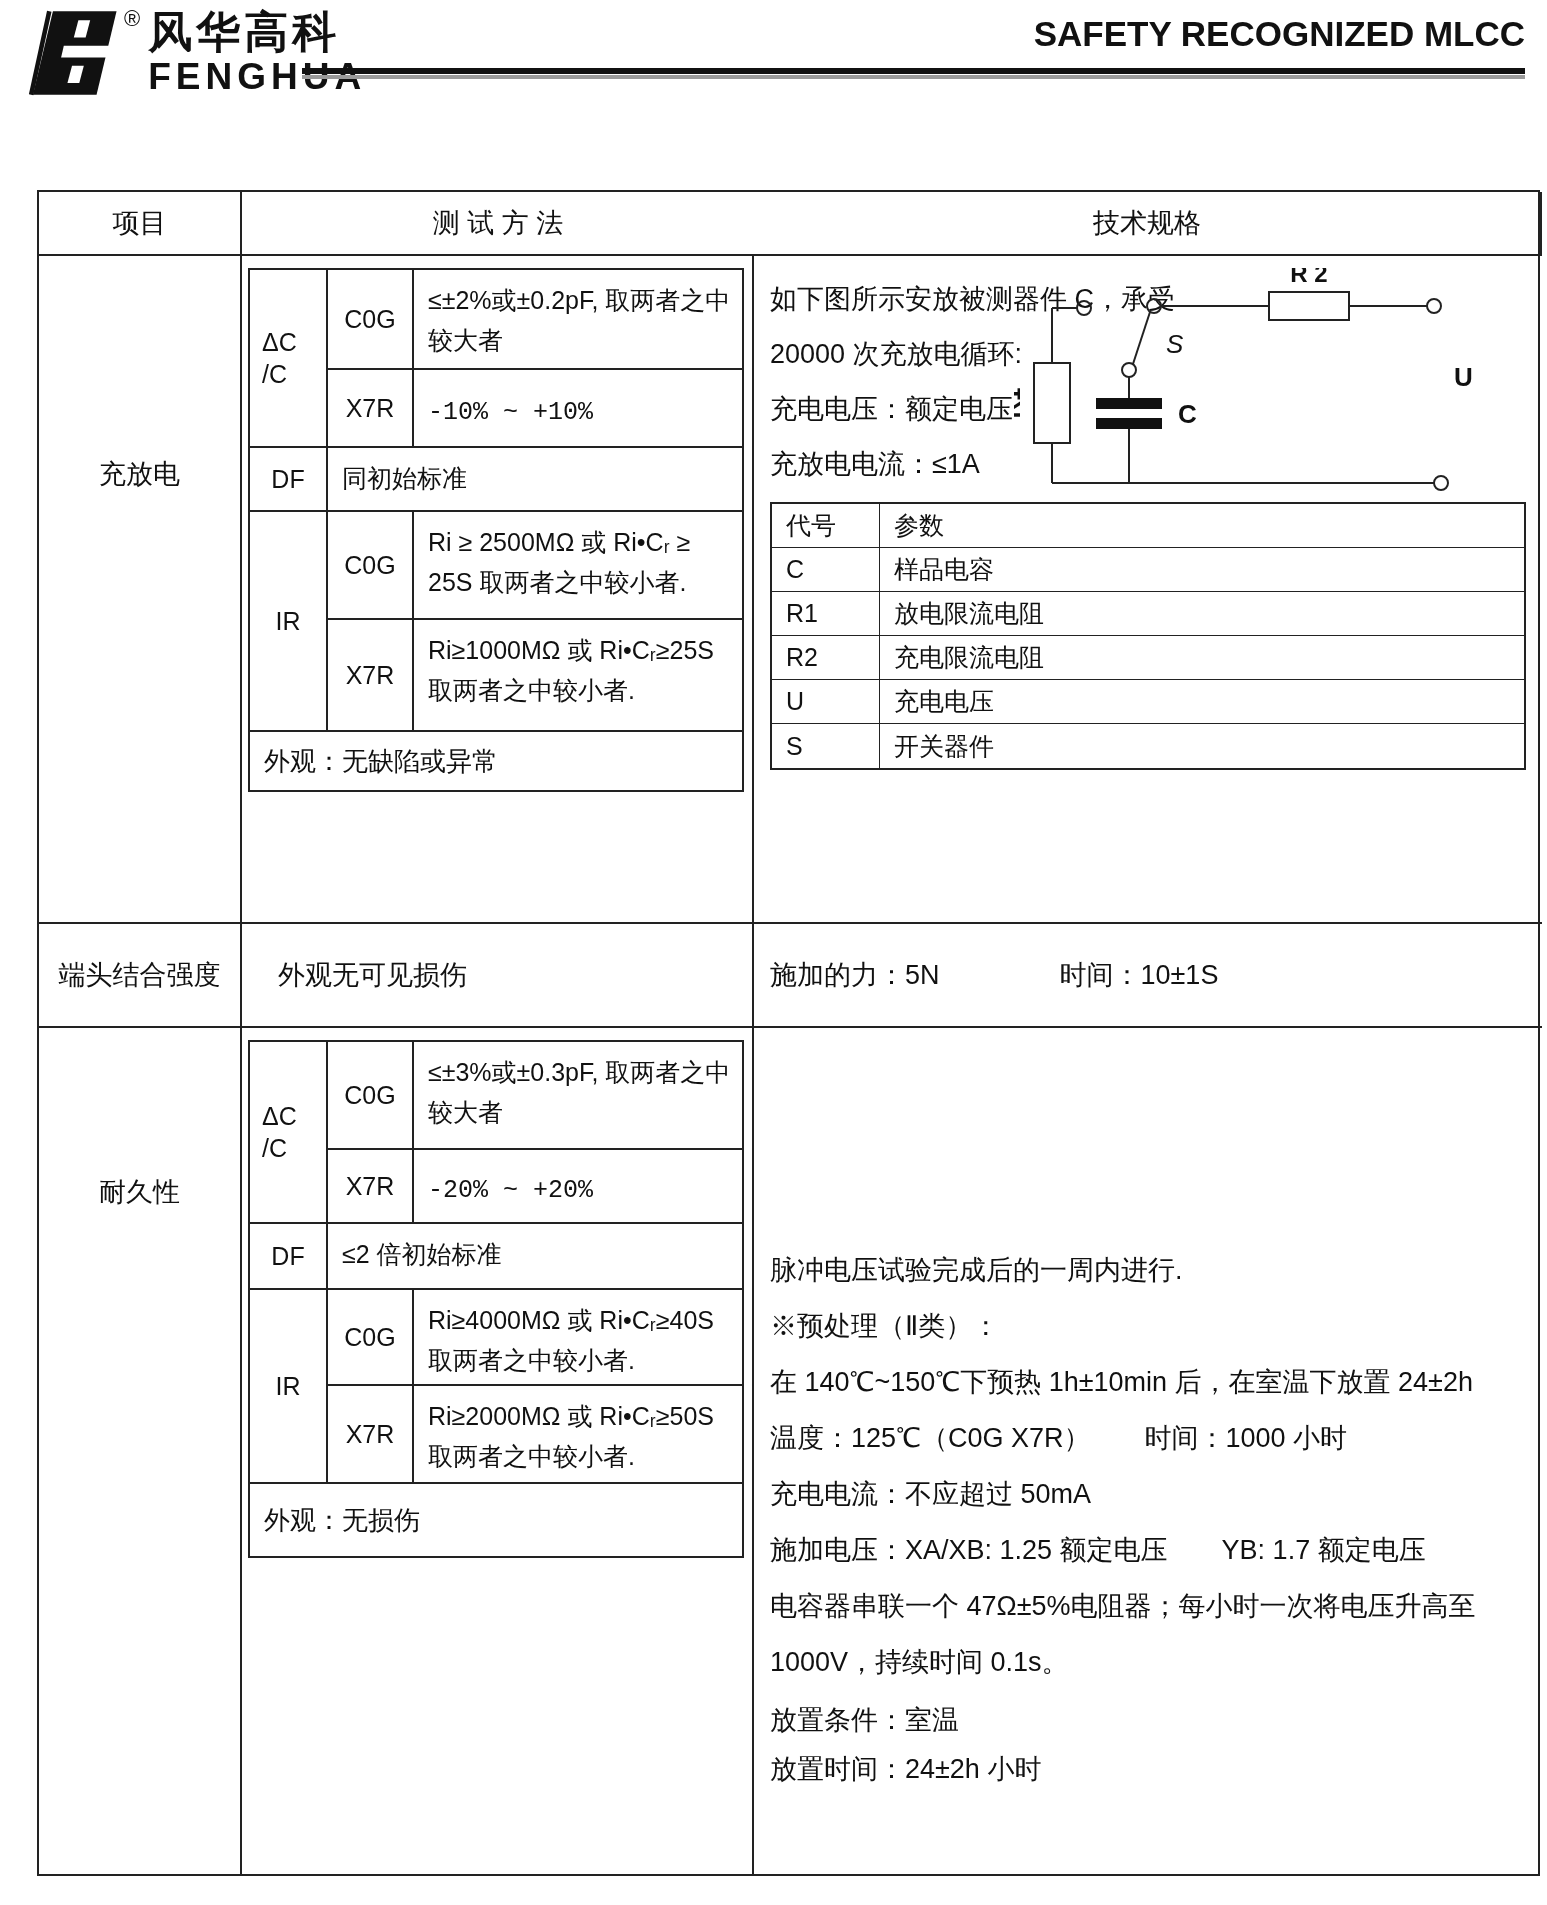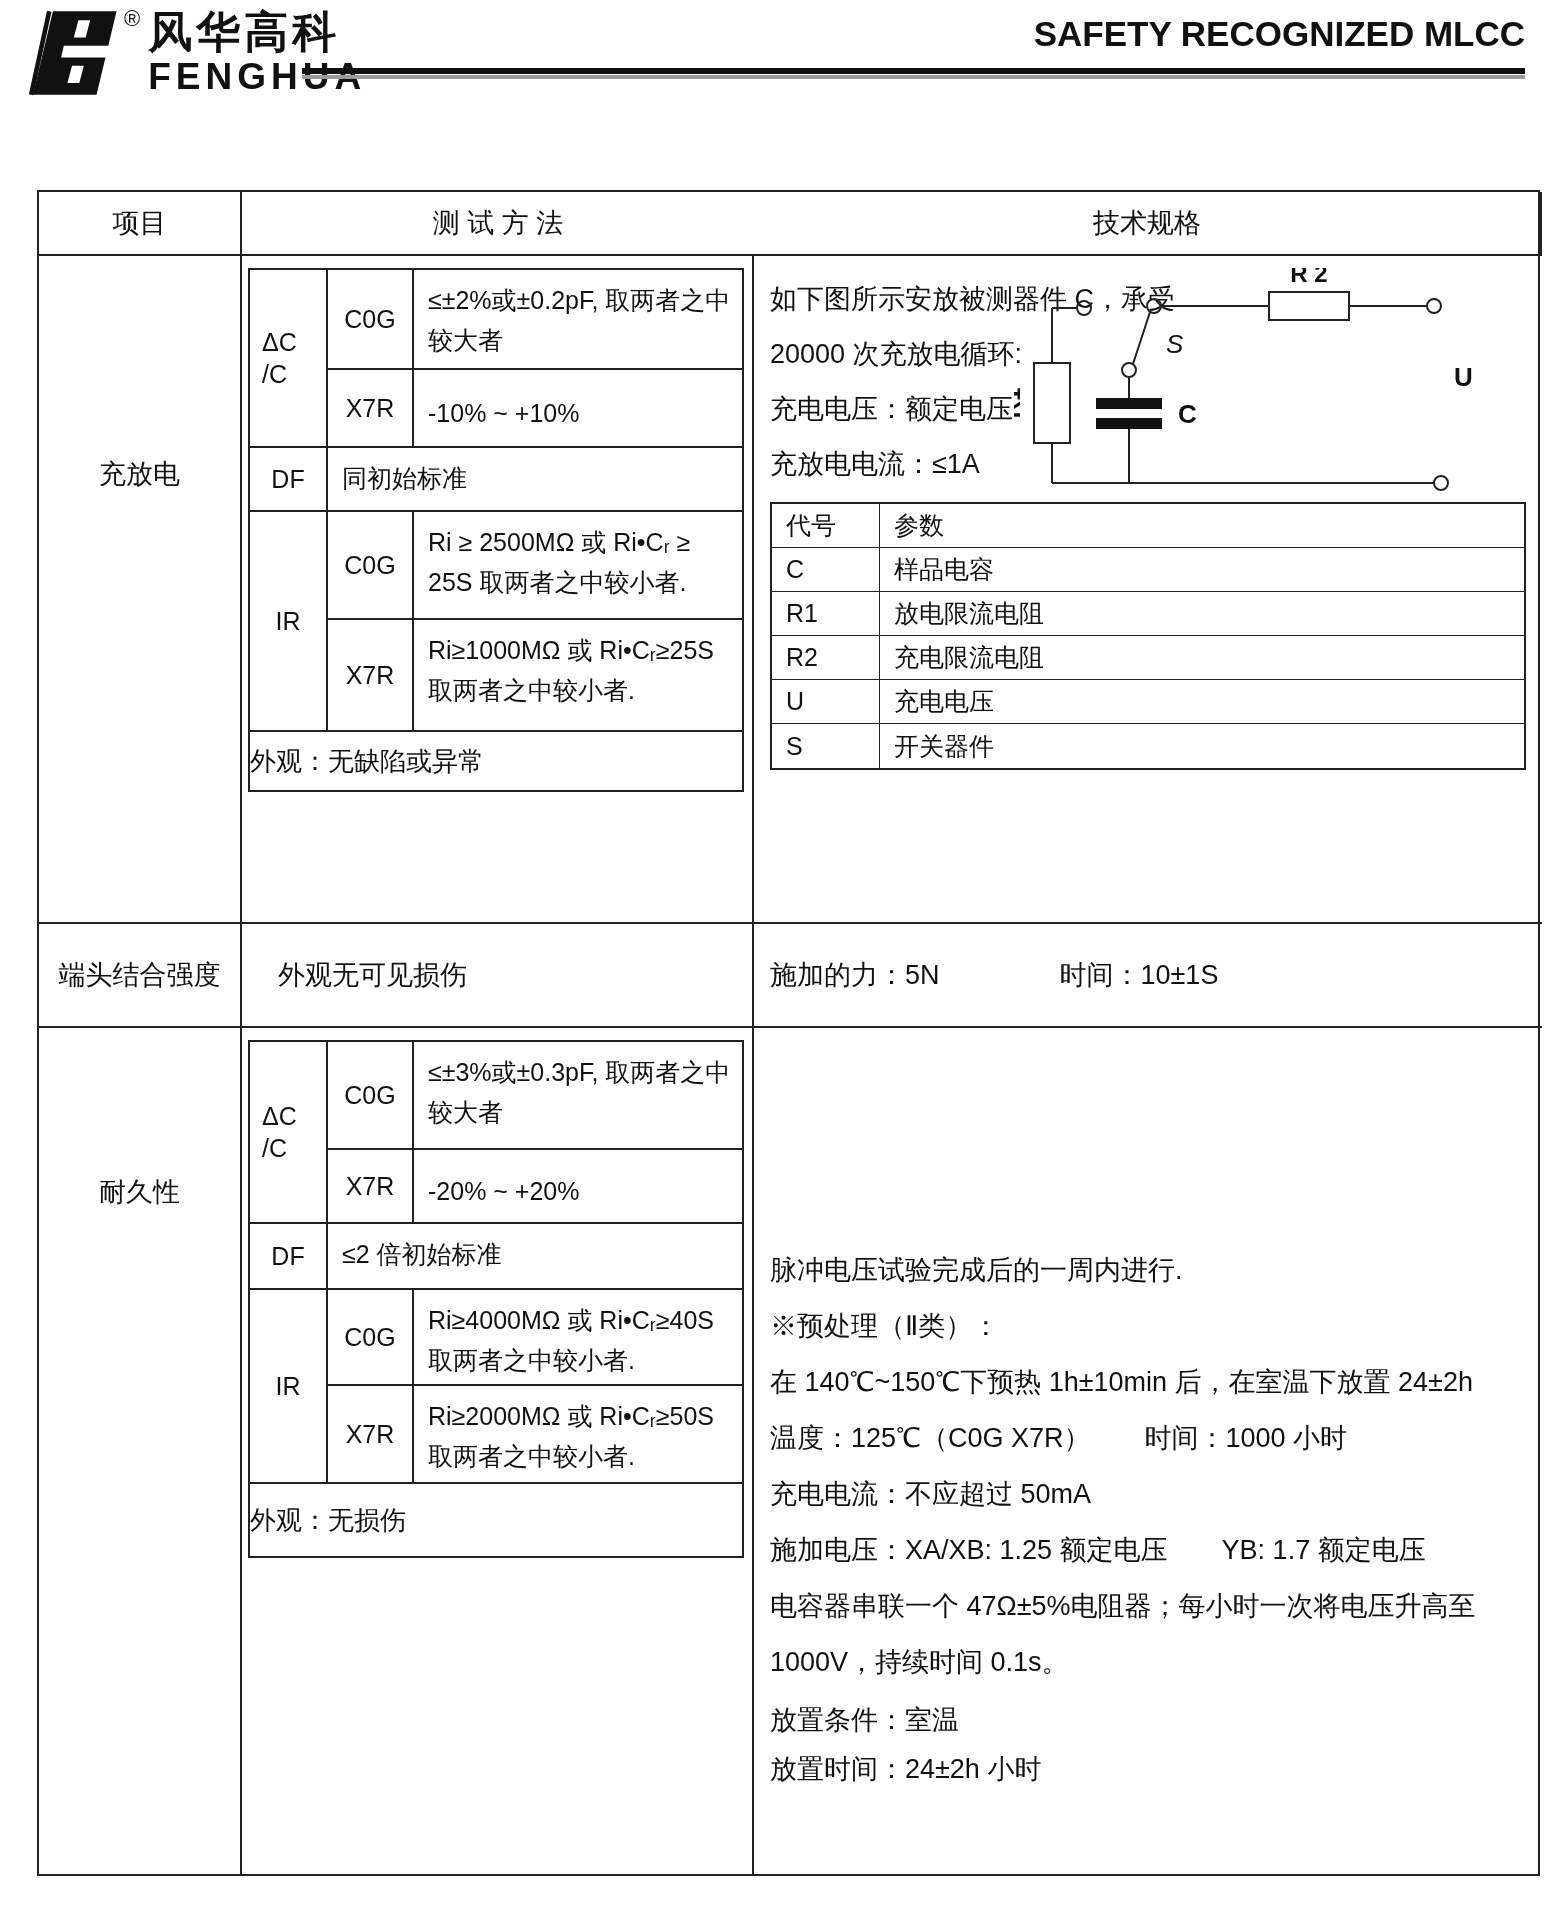--- a/index.html
+++ b/index.html
@@ -39,27 +39,27 @@
   .spec-grid {
     display:grid; grid-template-columns:78px 86px 328px;
     border:2px solid #222; width:496px; margin:12px 0 0 6px;
     font-size:25px;
   }
   .sg1 { grid-template-rows:100px 78px 64px 108px 112px 58px; }
   .sg3 { grid-template-rows:108px 74px 66px 96px 98px 72px; }
   .sg-cell { border-right:2px solid #222; border-bottom:2px solid #222; display:flex; }
   .sg-lab { align-items:center; justify-content:center; text-align:left; }
   .sg-val { padding:10px 10px 4px 14px; line-height:40px; align-items:flex-start; }
-  .sg-val.mid { align-items:center; padding-top:14px; }
+  .sg-val.mid { align-items:center; padding-top:14px;font-family:Liberation Mono, monospace; }
   .no-br { border-right:none; }
   .no-bb { border-bottom:none; }
   .sg-dc { grid-row:1/3; grid-column:1; flex-direction:column; justify-content:center; padding-left:12px; align-items:flex-start; line-height:32px;text-align:center; }
   .sg-ir { grid-row:4/6; grid-column:1; }
   .sg-dfv { grid-column:2/4; }
-  .sg-app { grid-column:1/4; align-items:center; font-size:26px; }
+  .sg-app { grid-column:1/4; align-items:center; padding-left:14px; font-size:26px; }
   
   .method-cell { font-size:27px; }
   .mtext { padding:16px 0 0 16px; line-height:55px; white-space:nowrap; }
   .circuit { position:absolute; top:12px; right:48px; }
   
   .legend {
     display:grid; grid-template-columns:108px 1fr; grid-auto-rows:44px;
     border:2px solid #222; margin:10px 16px 0 16px; font-size:25px;
   }
   .lg-cell { border-bottom:1.8px solid #222; display:flex; align-items:center; padding-left:14px; }

